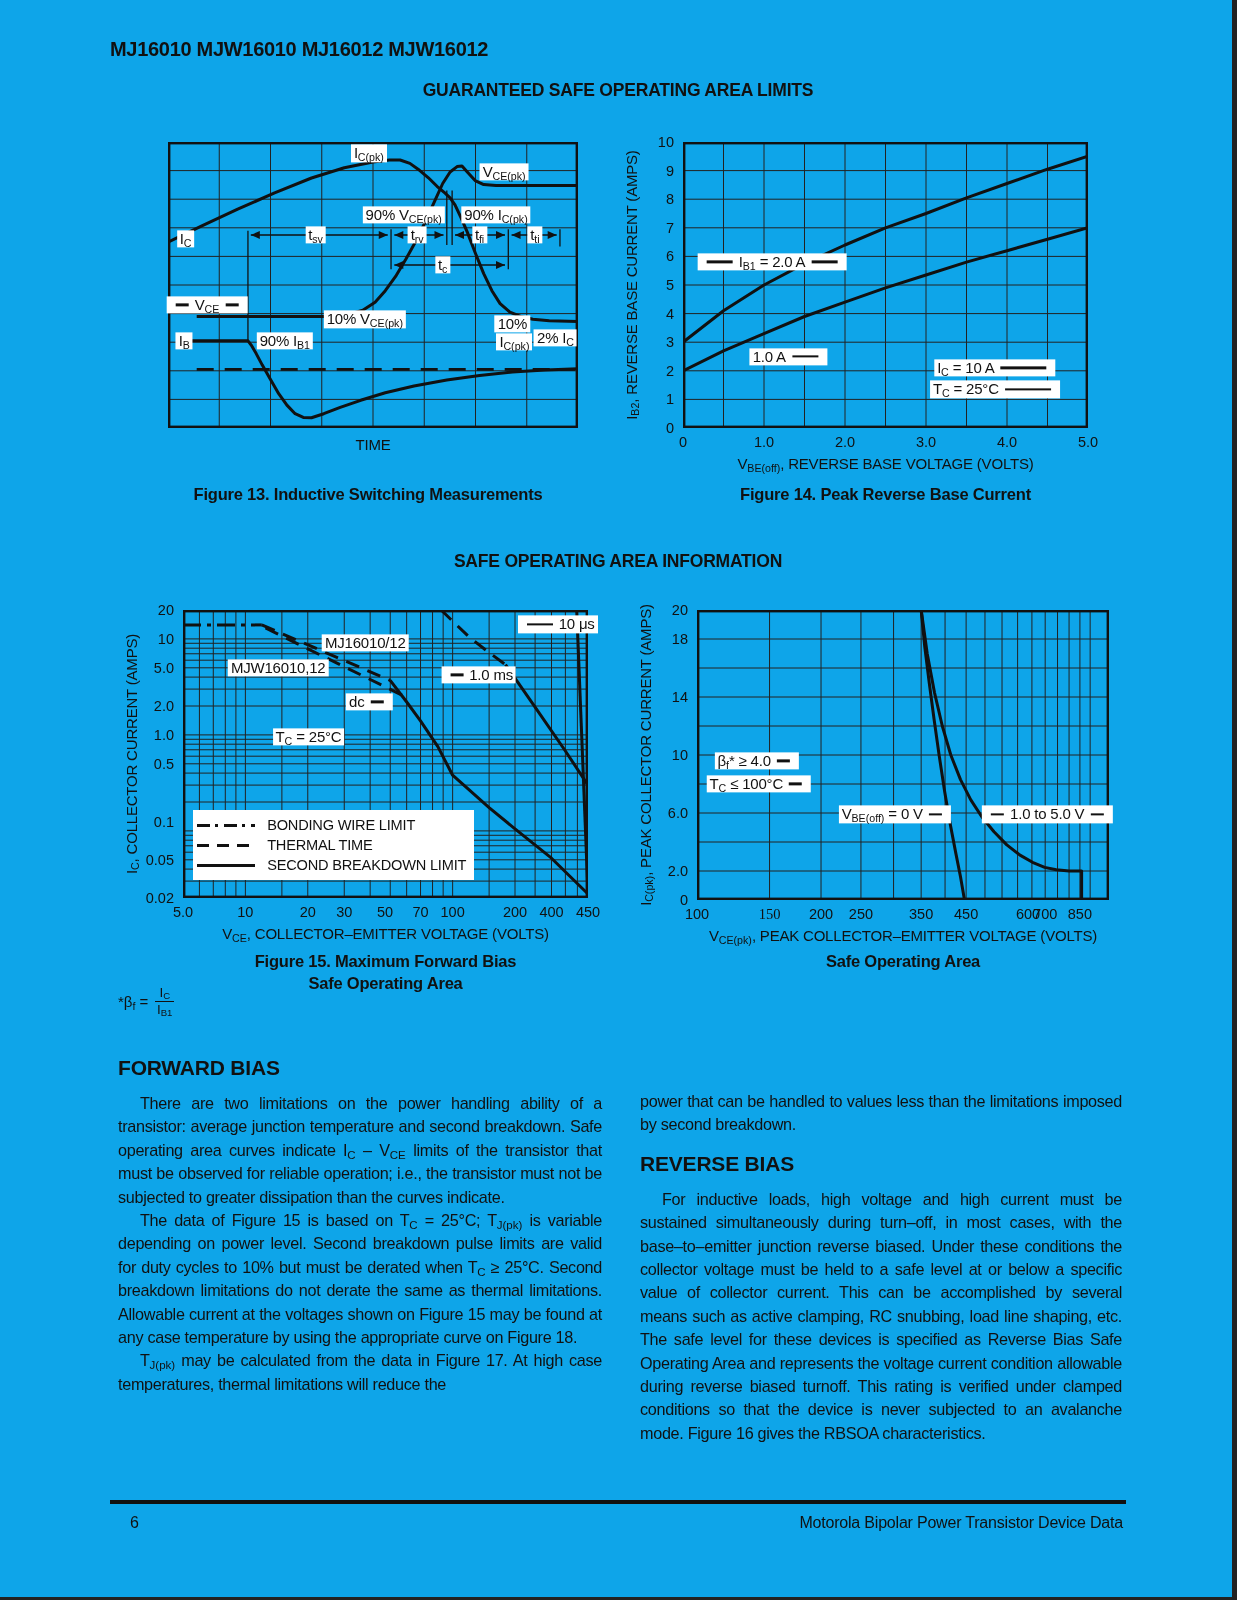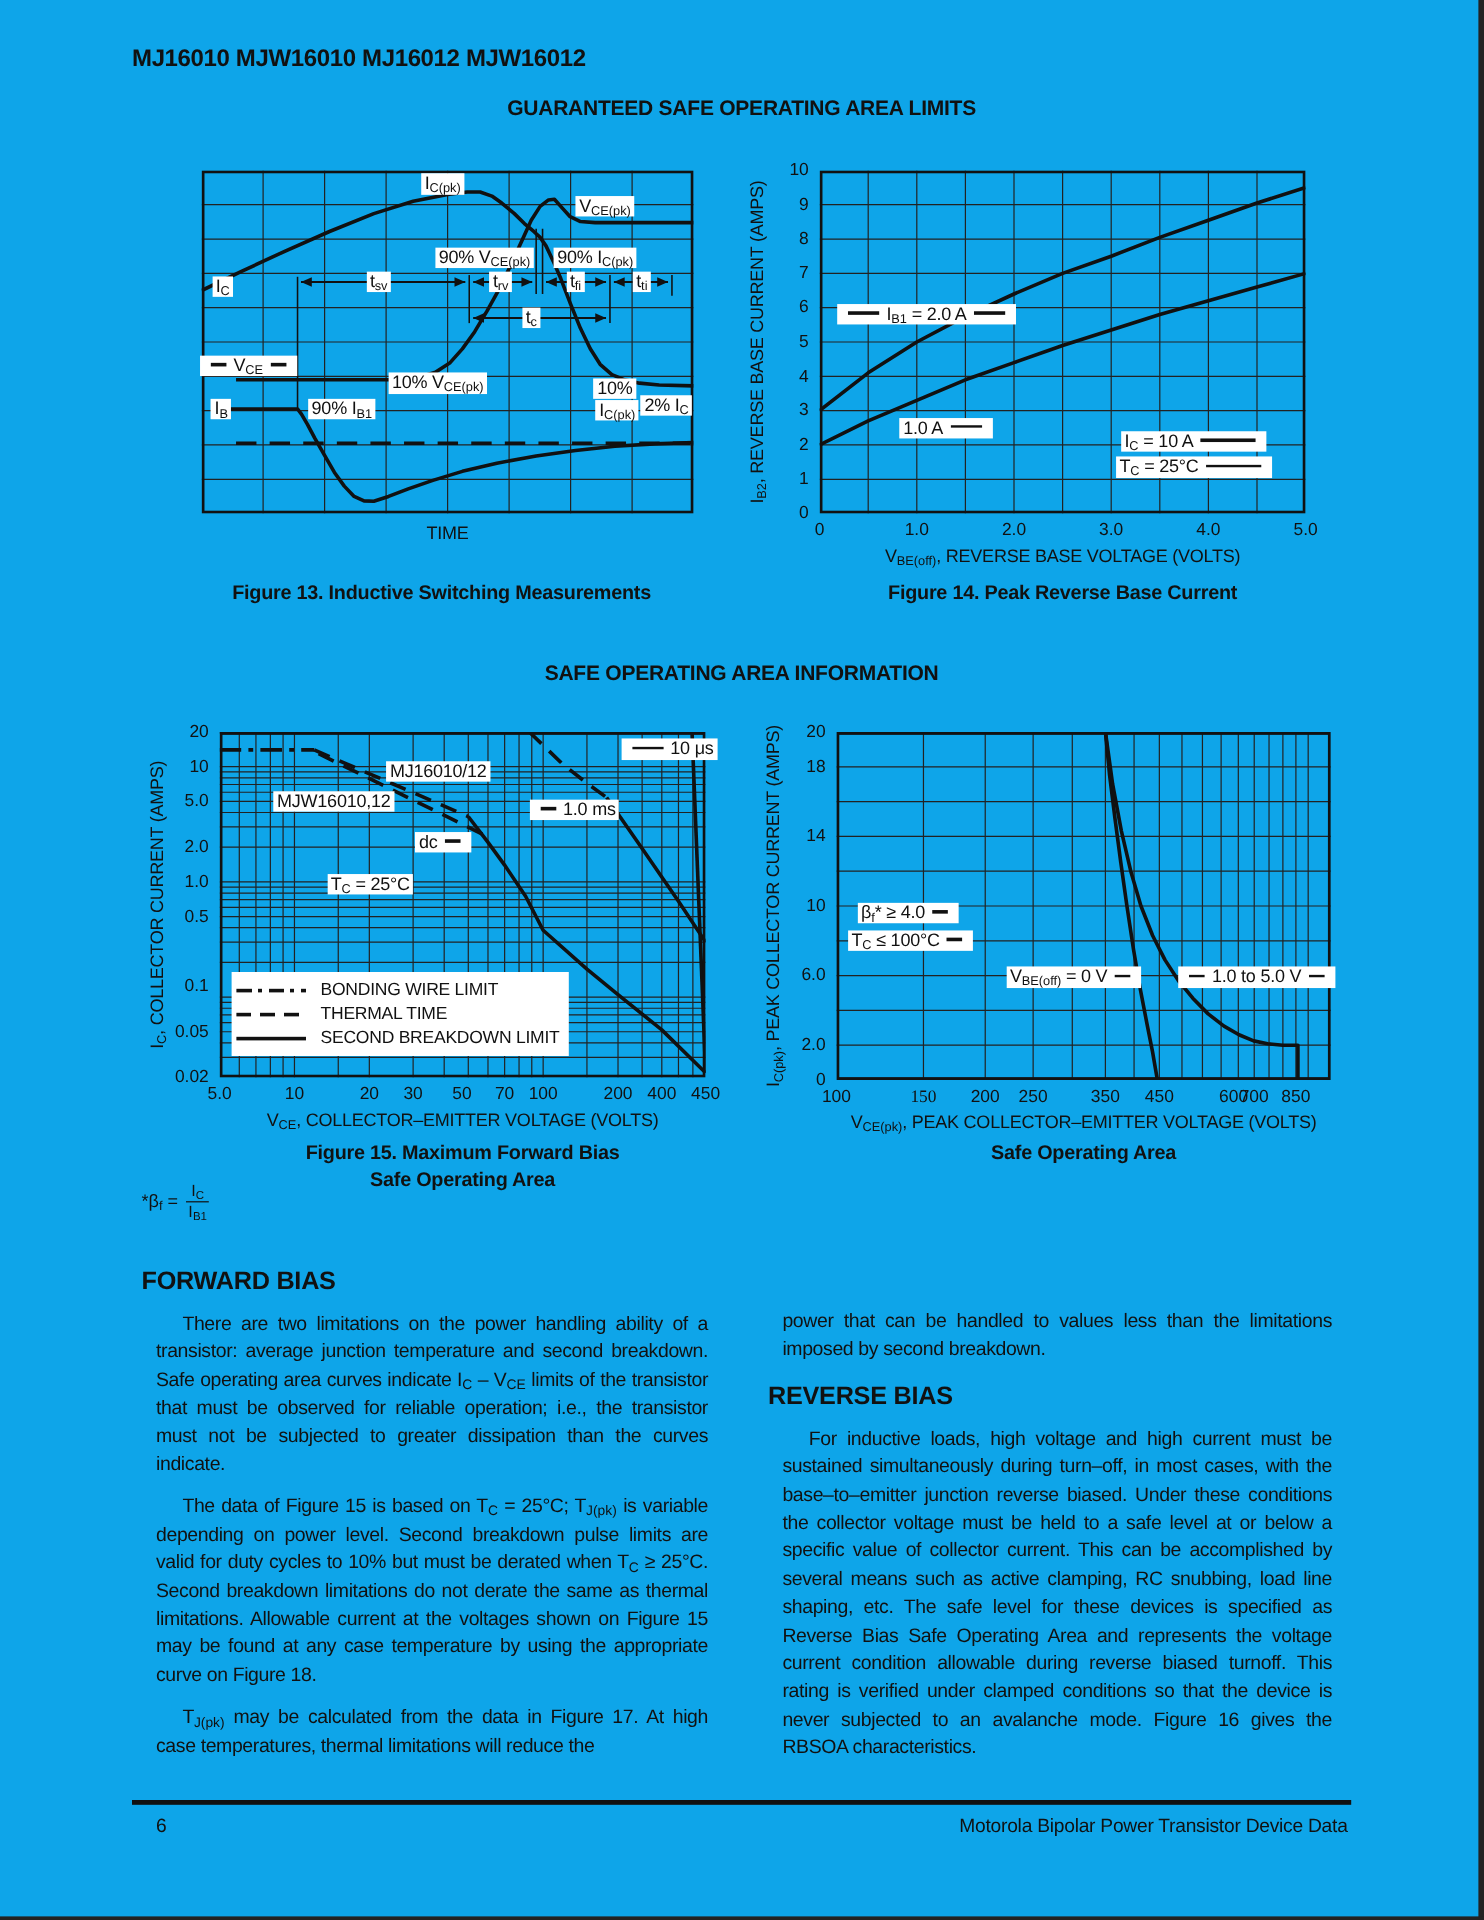--- a/index.html
+++ b/index.html
@@ -41,21 +41,21 @@
   .ls.solid{background:#111}
   .ls.dashed{background:repeating-linear-gradient(90deg,#111 0 12px,transparent 12px 20px)}
   .ls.dashdot{background:repeating-linear-gradient(90deg,#111 0 13px,transparent 13px 18px,#111 18px 21px,transparent 21px 27px)}
 
   .formula{position:absolute;left:118px;top:985px;font-size:15px;display:flex;align-items:center;gap:7px}
   .frac{display:inline-flex;flex-direction:column;text-align:center;font-size:13.5px;line-height:1.2}
   .frac .num{border-bottom:1.8px solid #111;padding:0 4px}
 
   .col{position:absolute;width:484px;top:1056px}
   .colhead{font-weight:bold;font-size:21px;margin:0 0 12px;letter-spacing:-0.2px}
-  .para{font-size:16.2px;line-height:23.4px;text-align:justify;margin:12px;letter-spacing:-0.3px}
+  .para{font-size:16.2px;line-height:23.4px;text-align:justify;margin:0;letter-spacing:-0.3px}
   .indent{text-indent:22px}
   .mt{margin-top:34px}
   .rbhead{margin:15px 0 12px}
 
   .footrule{position:absolute;left:110px;top:1500px;width:1016px;height:4px;background:#111}
   .footpage{position:absolute;left:130px;top:1514px;font-size:16px}
   .foottext{position:absolute;right:114px;top:1514px;font-size:16px;letter-spacing:-0.2px}
 </style>
 </head>
 <body>

